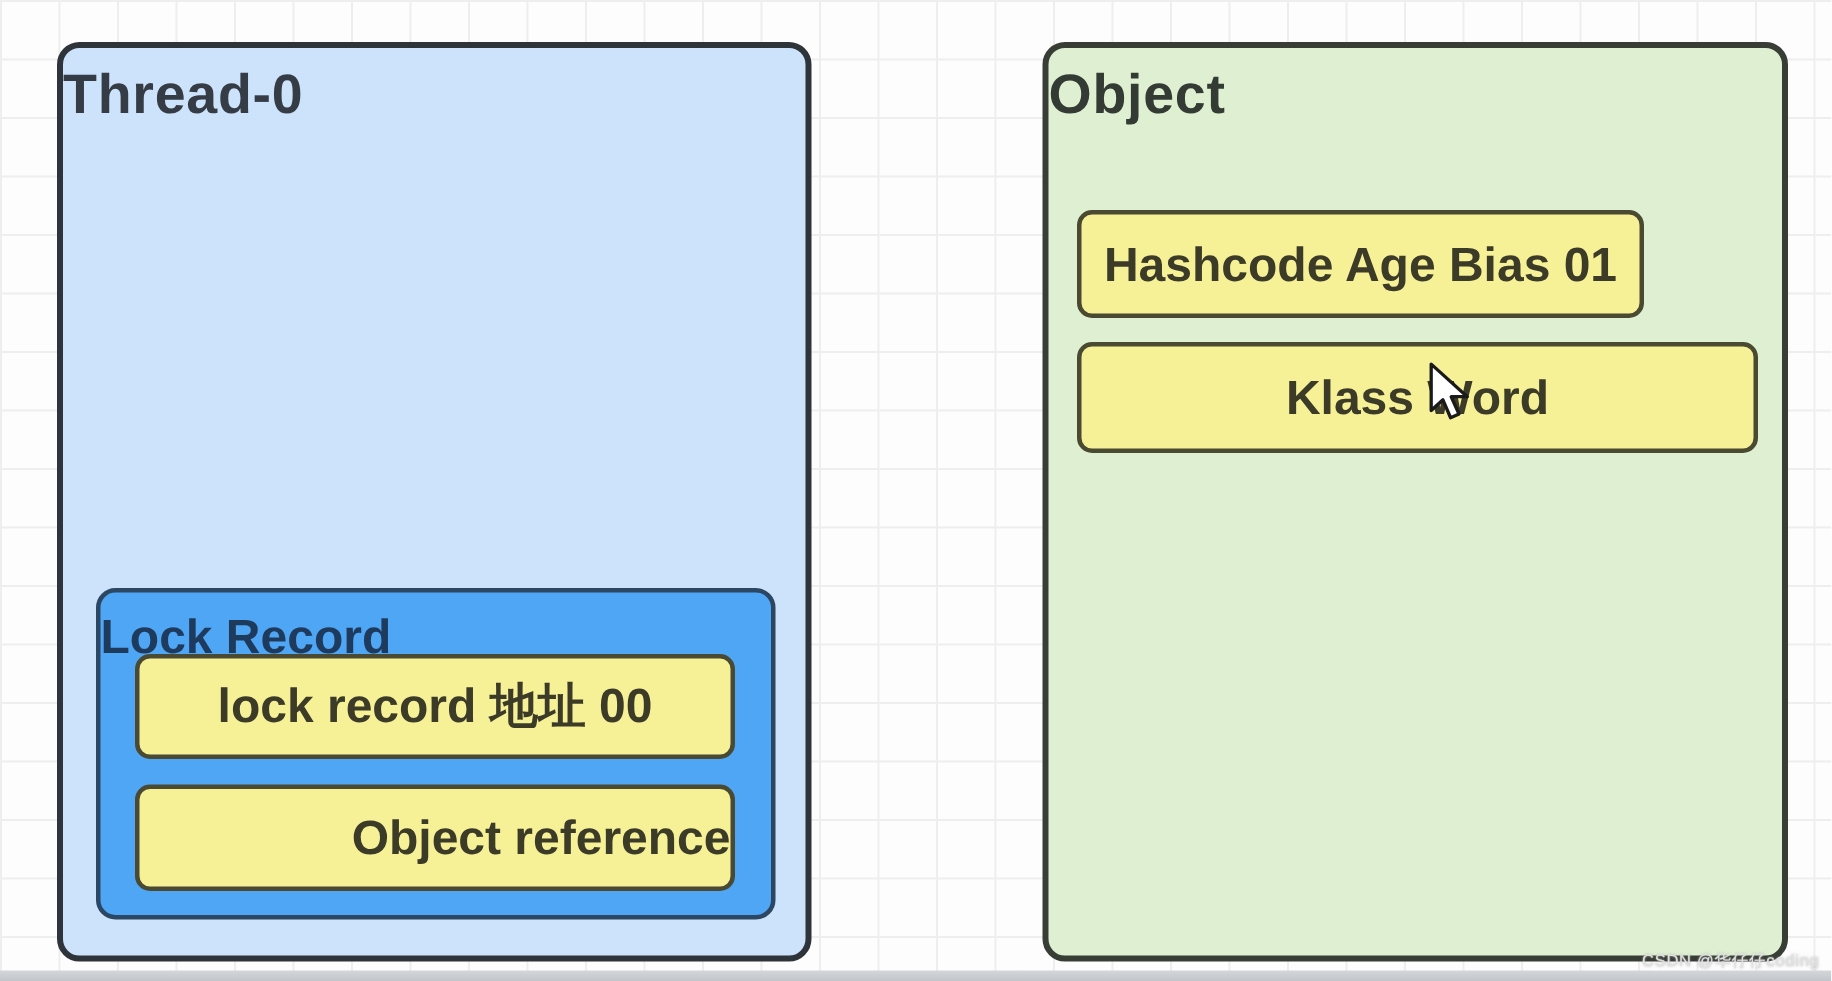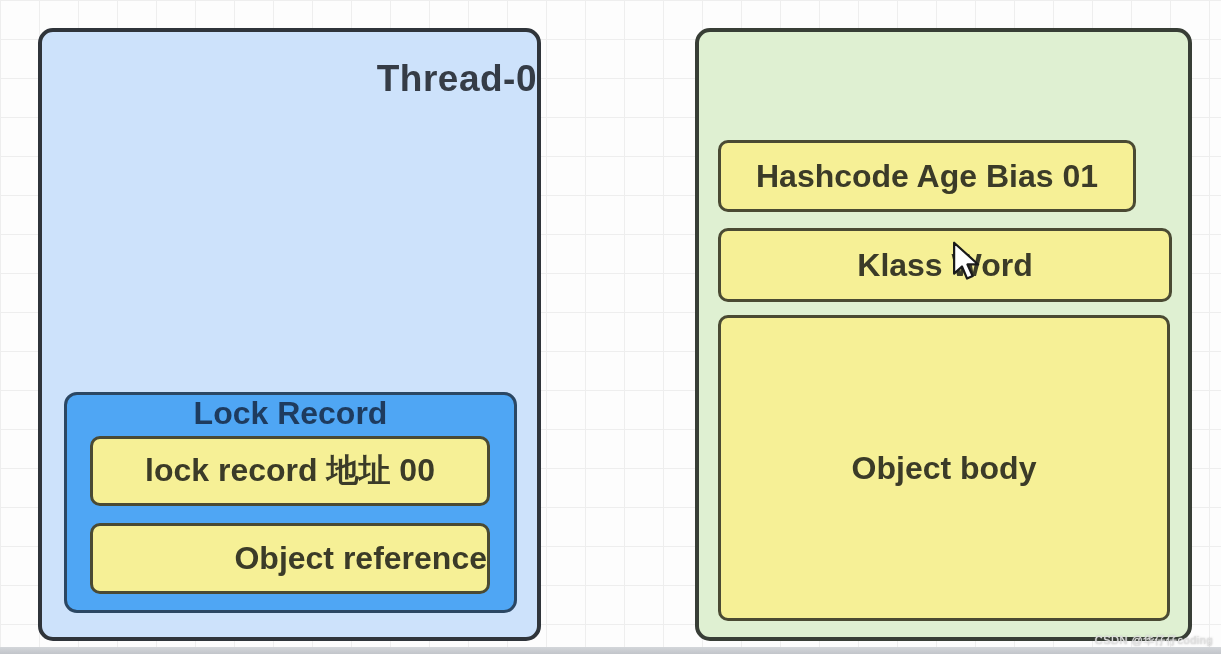--- a/index.html
+++ b/index.html
@@ -33,43 +33,42 @@
     background: #cde2fb;
     border: 4px solid #2f343a;
   }
   .panel.object {
     left: 695px;
     width: 497px;
     background: #dff0d2;
     border: 4px solid #383e36;
   }
   .panel-title {
-    margin-top: 26px;
-    text-align: right;
+    margin-top: 10px;
+    text-align: left;
     font-size: 37px;
     font-weight: bold;
     color: #353c46;
     letter-spacing: 0.5px;
   }
   .panel.object .panel-title { color: #343b34; }
 
   
   .lock-record {
     position: absolute;
     left: 22px;
     top: 360px;
     width: 453px;
     height: 221px;
     background: #4fa6f4;
     border: 3px solid #2b4763;
     border-radius: 13px;
   }
   .lock-record-title {
-    margin-top: 0;
-    text-align: center;
+    margin-top: 11px;
     font-size: 32px;
     font-weight: bold;
     color: #1e3b5e;
   }
 
   
   .field {
     position: absolute;
     background: #f6f096;
     border: 3px solid #4a4a33;
@@ -78,21 +77,21 @@
     align-items: center;
     justify-content: center;
     font-size: 32px;
     font-weight: bold;
     color: #3b3b28;
     white-space: nowrap;
   }
   .lr-field-1 { left: 23px; top: 41px;  width: 400px; height: 70px; }
   .lr-field-2 { left: 23px; top: 128px; width: 400px; height: 71px; justify-content: flex-end; }
 
-  .obj-field-1 { left: 19px; top: 108px; width: 418px; height: 72px; align-items: center; }
+  .obj-field-1 { left: 19px; top: 108px; width: 378px; height: 72px; align-items: center; }
   .obj-field-2 { left: 19px; top: 196px; width: 454px; height: 74px; }
   .obj-field-3 { left: 19px; top: 283px; width: 452px; height: 306px; }
 
   
   .cursor {
     position: absolute;
     left: 950px;
     top: 241px;
     width: 33px;
     height: 42px;
@@ -135,32 +134,30 @@
         <span>lock record 地址 00</span>
       </div>
 
       <div class="field lr-field-2">
         <span>Object reference</span>
       </div>
     </div>
   </div>
 
   <div class="panel object">
+    <div class="panel-title">Object</div>
 
     <div class="field obj-field-1">
       <span>Hashcode Age Bias 01</span>
     </div>
 
     <div class="field obj-field-2">
       <span>Klass Word</span>
     </div>
 
-    <div class="field obj-field-3">
-      <span>Object body</span>
-    </div>
   </div>
 
   <svg class="cursor" viewBox="0 0 24 30">
     <path d="M3 1 L3 23.5 L8.7 18.3 L12.4 27 L16.5 25.2 L12.7 16.8 L20.5 16.8 Z" fill="#ffffff" stroke="#1a1a1a" stroke-width="1.6" stroke-linejoin="round"></path>
   </svg>
 
   <div class="watermark">CSDN @华仔仔coding</div>
 
   <div class="bottom-strip"></div>
 </div>

